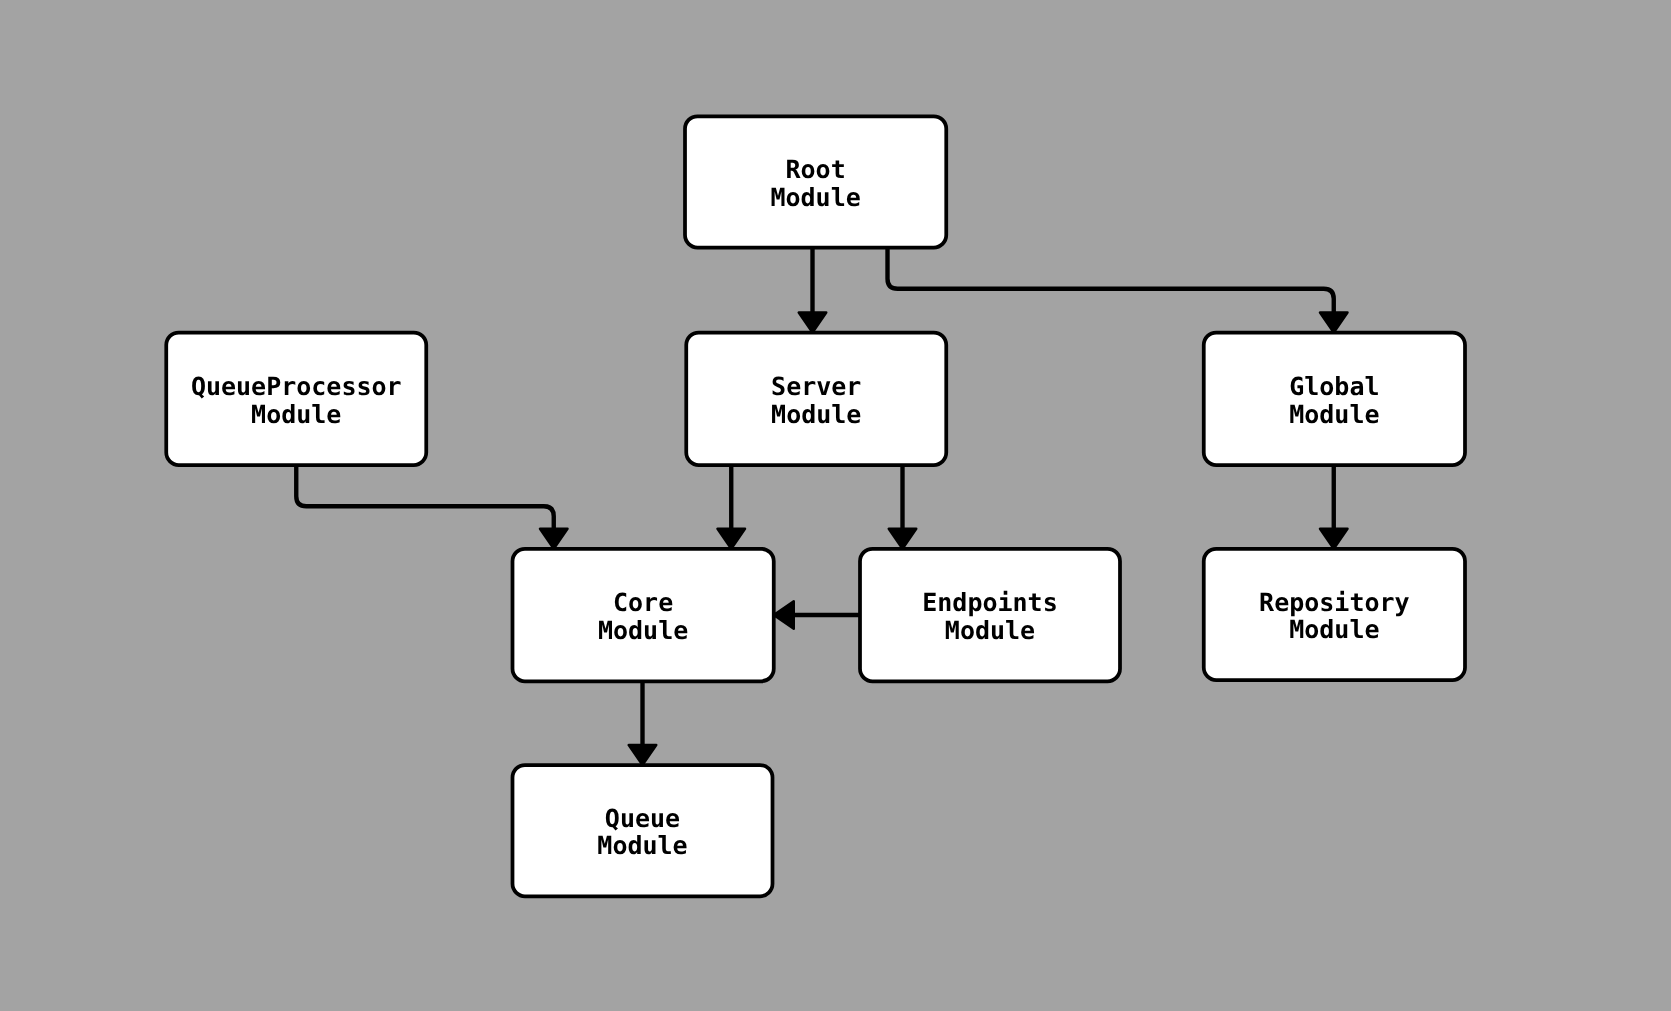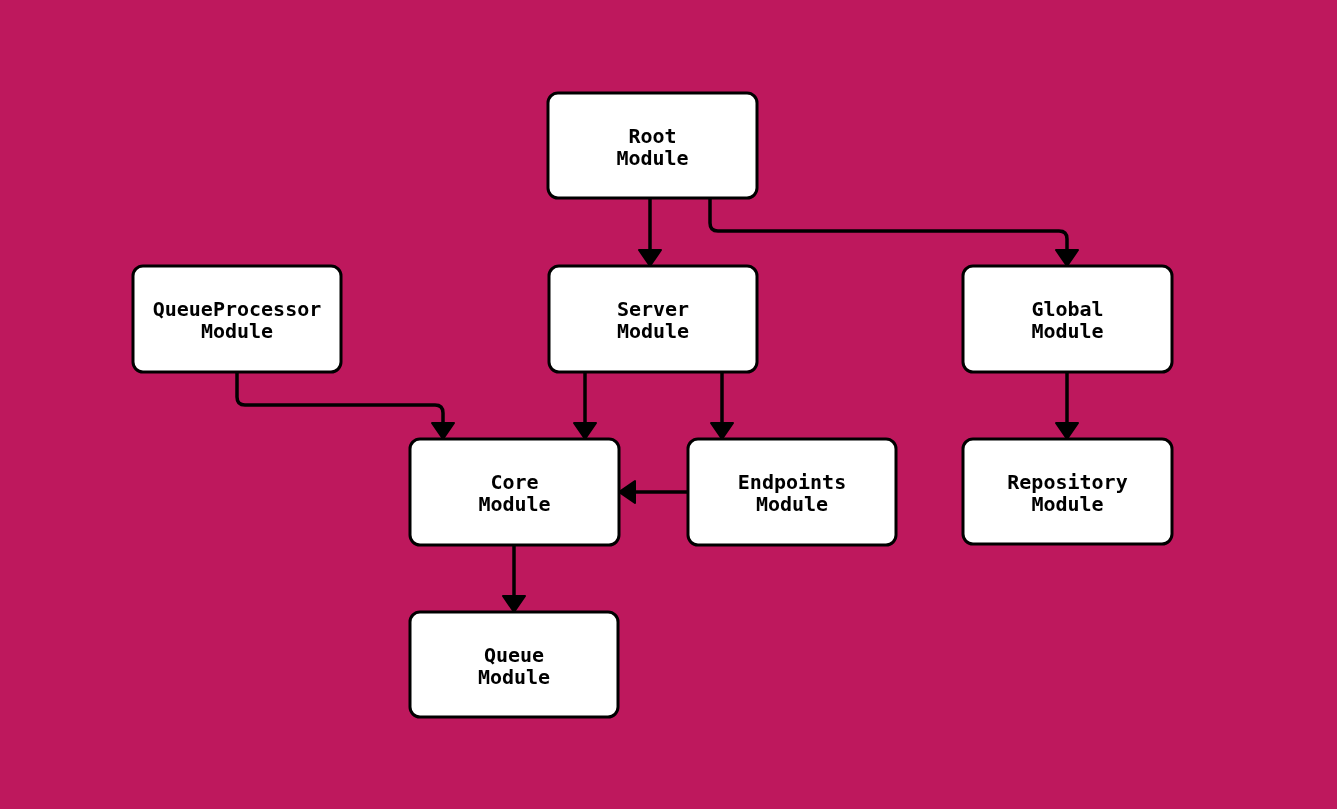--- a/index.html
+++ b/index.html
@@ -4,21 +4,21 @@
 <style>
   html, body {
     margin: 0;
     padding: 0;
     background: #ffffff;
   }
   .stage {
     position: relative;
     width: 1337px;
     height: 809px;
-    background: #be185d;
+    background: #a3a3a3;
     overflow: hidden;
     font-family: "DejaVu Sans Mono", monospace;
     text-align: center;
   }
   svg { display: block; }
   .node-box {
     fill: #ffffff;
     stroke: #000000;
     stroke-width: 3px;
   }

